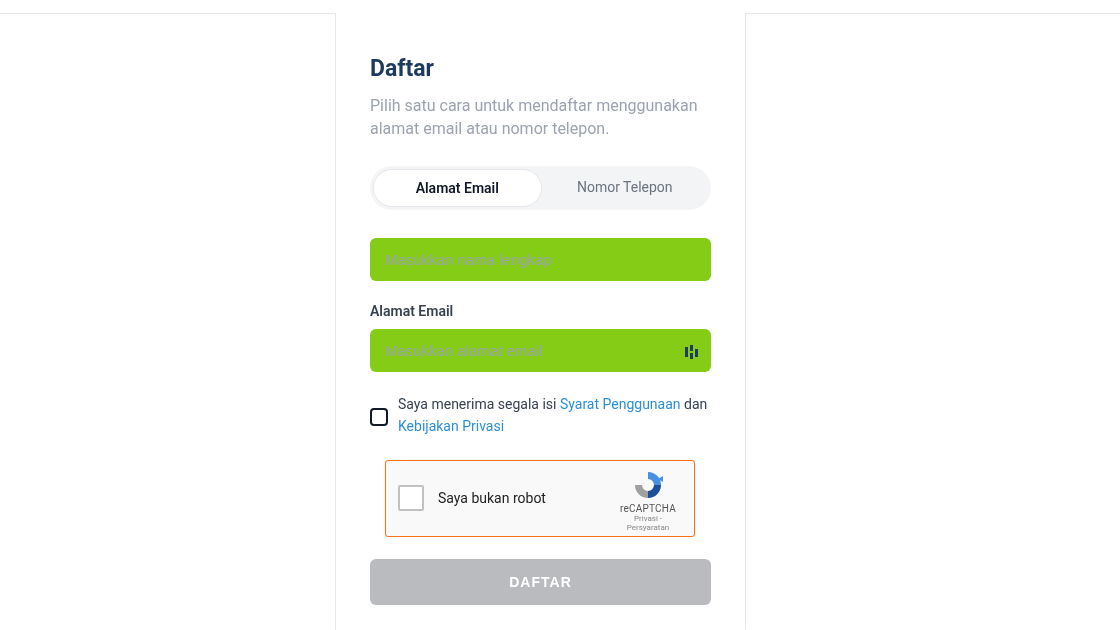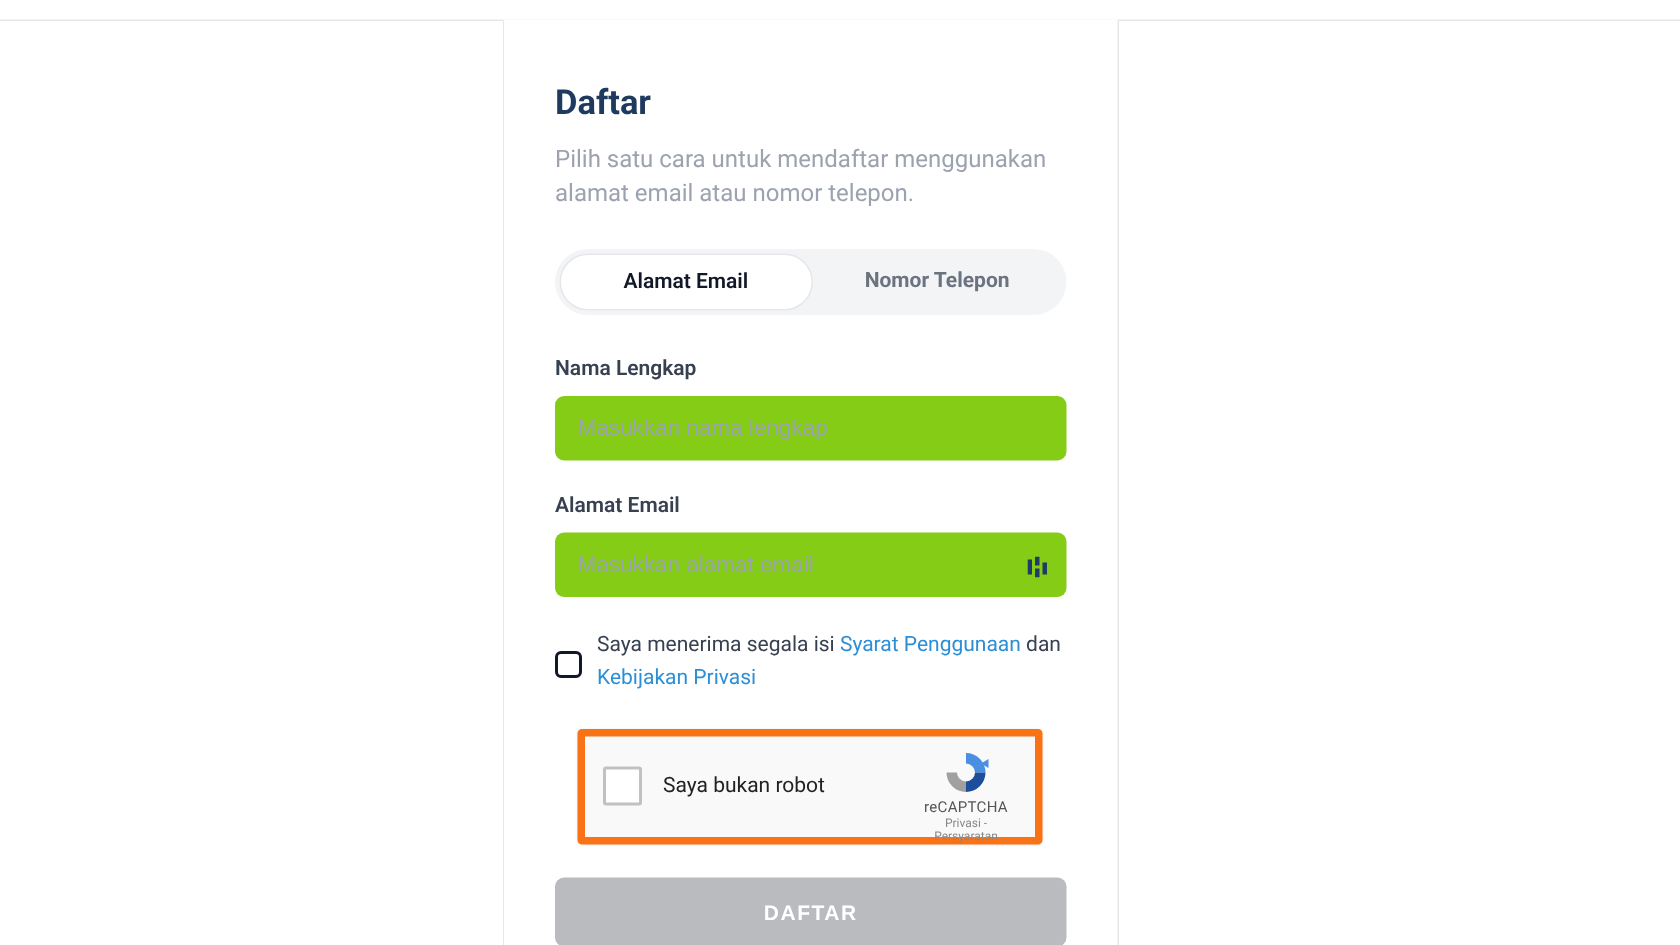--- a/index.html
+++ b/index.html
@@ -57,21 +57,21 @@
     border-radius: 20px;
     cursor: pointer;
   }
   .tab.active {
     background: #fff;
     color: #111827;
     border: 1px solid #e5e7eb;
   }
   .tab.inactive {
     color: #6b7280;
-    font-weight: 700;
+    font-weight: 400;
   }
   .field-label {
     font-size: 14px;
     font-weight: 600;
     color: #374151;
     margin-bottom: 10px;
   }
   .input-wrap {
     position: relative;
     margin-bottom: 22px;
@@ -115,21 +115,21 @@
     color: #374151;
     line-height: 1.55;
   }
   .consent-text a {
     color: #2c8fd6;
     text-decoration: none;
   }
   .recaptcha {
     width: 310px;
     height: 77px;
-    border: 5px solid #f97316;
+    border: 1px solid #f97316;
     border-radius: 3px;
     background: #f9f9f9;
     display: flex;
     align-items: center;
     padding: 0 12px;
     margin: 0 0 22px 15px;
     position: relative;
     box-shadow: 0 0 2px rgba(0,0,0,0.08);
   }
   .recaptcha-check {
@@ -187,21 +187,20 @@
 <div class="card">
 
   <h1 class="title">Daftar</h1>
   <p class="subtitle">Pilih satu cara untuk mendaftar menggunakan alamat email atau nomor telepon.</p>
 
   <div class="tabs">
     <div class="tab active">Alamat Email</div>
     <div class="tab inactive">Nomor Telepon</div>
   </div>
 
-  <div class="field-label">Nama Lengkap</div>
   <div class="input-wrap">
     <input class="input" type="text" placeholder="Masukkan nama lengkap" style="">
   </div>
 
   <div class="field-label">Alamat Email</div>
   <div class="input-wrap">
     <input class="input" type="text" placeholder="Masukkan alamat email" style="">
     <span class="input-icon">
       <svg viewBox="0 0 14 14" width="14" height="14">
         <rect x="0" y="2" width="3" height="10" fill="#1f3b66"></rect>

